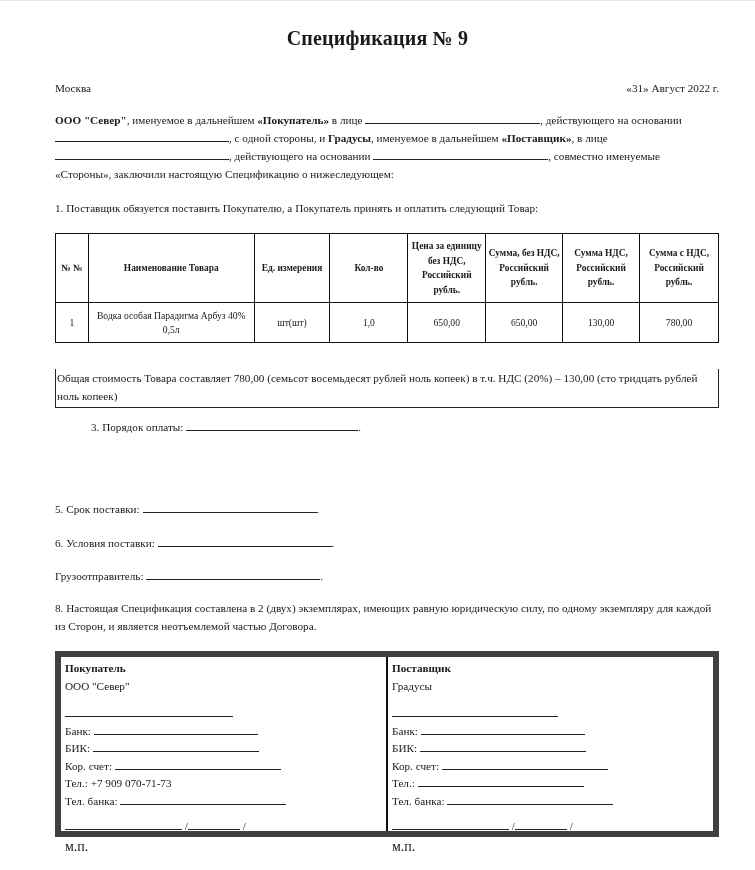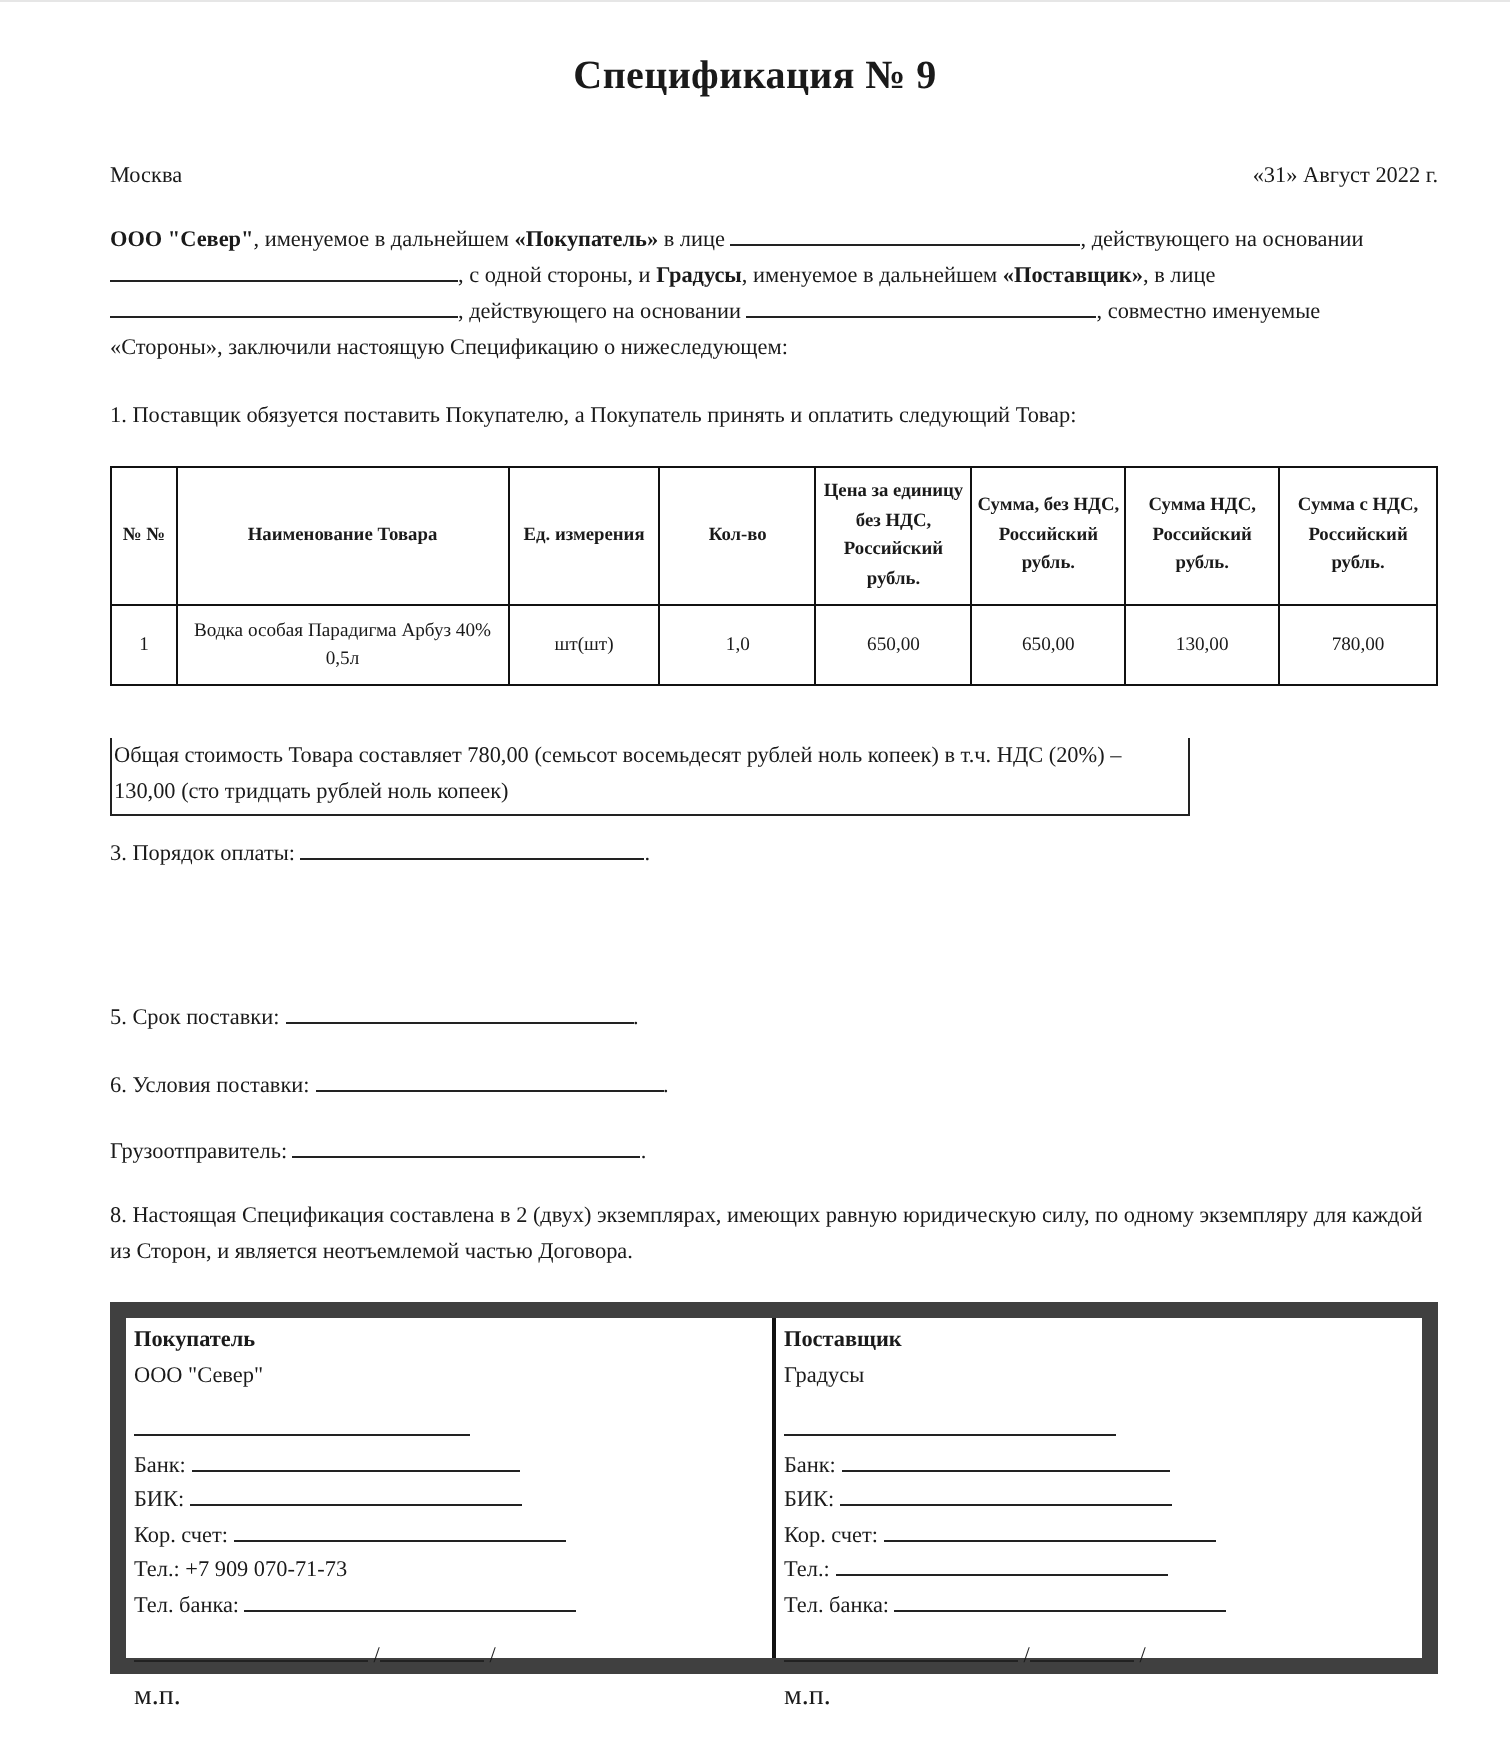--- a/index.html
+++ b/index.html
@@ -13,28 +13,28 @@
     .p-intro { top: 110px; }
     .b { font-weight: bold; }
     .blank { display: inline-block; border-bottom: 1px solid #222; height: 11px; vertical-align: baseline; }
     .p1 { top: 198px; }
     table.spec { position: absolute; left: 55px; top: 232px; width: 664px; border-collapse: collapse; font-size: 9.4px; }
     table.spec td, table.spec th { border: 1.5px solid #111; text-align: center; vertical-align: middle; padding: 1px 2px; }
     table.spec th { font-weight: bold; line-height: 14.5px; height: 69px; }
     table.spec td { height: 40px; line-height: 14px; font-size: 9.6px; }
     .total-row td { height: 27px !important; font-weight: bold; font-size: 11.5px !important; }
     .total-label { text-align: right !important; padding-right: 10px !important; }
-    .note { position: absolute; left: 55px; top: 368px; width: 540px; height: 39px; border: 1px solid #222; border-top: none; line-height: 18px; padding: 0 1px; font-size: 11.2px; }
-    .p3 { top: 417px; }
+    .note { position: absolute; left: 55px; top: 368px; width: 664px; height: 39px; border: 1px solid #222; border-top: none; line-height: 18px; padding: 0 1px; font-size: 11.2px; }
+    .p3 { top: 417px; margin-left: 36px; }
     .p4 { top: 449px; }
     .p5 { top: 499px; }
     .p6 { top: 533px; }
     .p7 { top: 566px; }
     .p8 { top: 598px; }
-    .sign { position: absolute; left: 55px; top: 650px; width: 664px; height: 186px; border: 8px solid #404040; display: flex; }
+    .sign { position: absolute; left: 55px; top: 650px; width: 664px; height: 186px; border: 6px solid #404040; display: flex; }
     .sign .col { flex: 1; padding: 3px 4px; line-height: 17.5px; }
     .sign .col + .col { border-left: 2px solid #111; }
     .sign .mp { font-size: 14px; margin-top: 2px; }
     .sign .gap { height: 10px; }
     .sign .sigline { margin-top: 8px; }
   </style>
 </head>
 <body>
 
 <div class="page">

